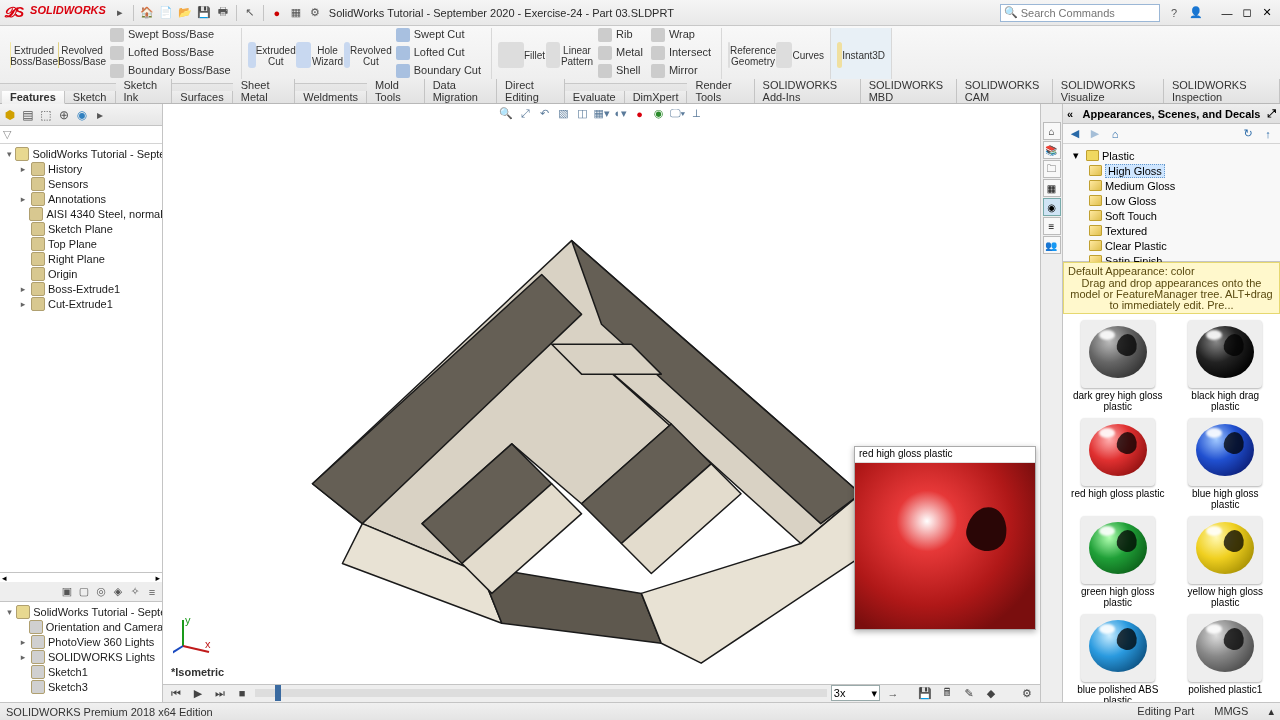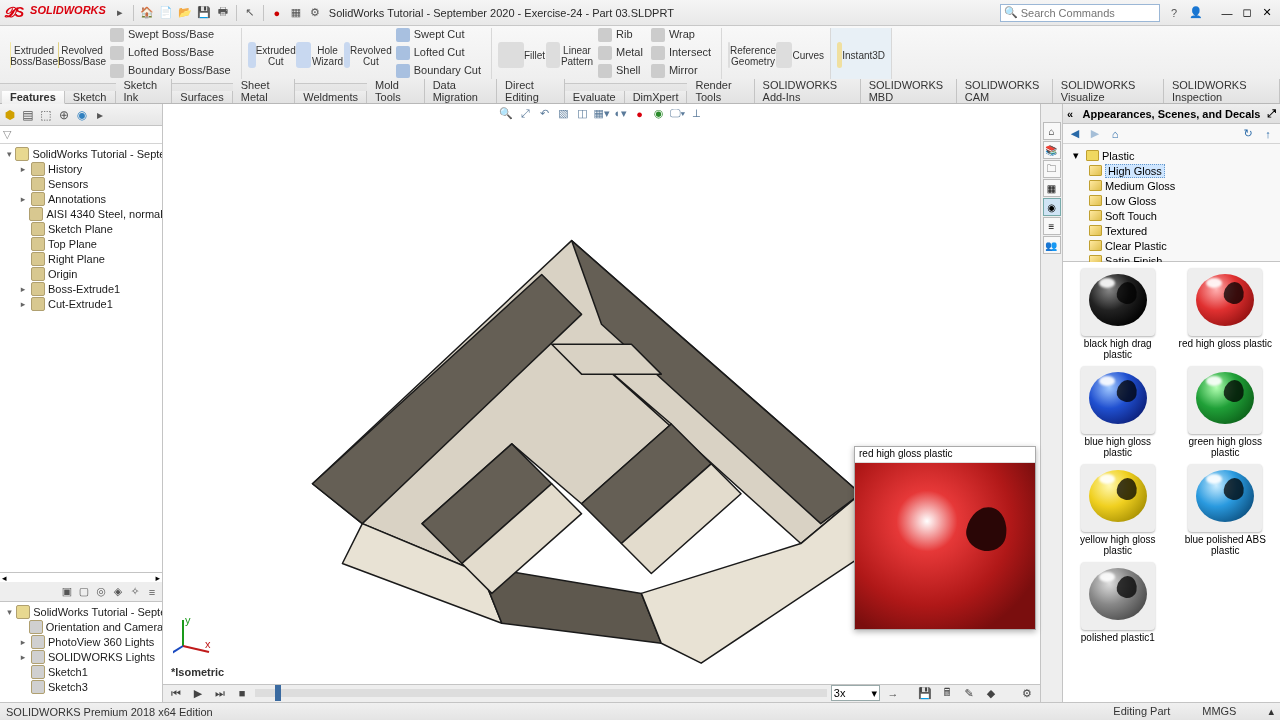--- a/index.html
+++ b/index.html
@@ -68,21 +68,21 @@
 .motion-bar { height:20px; border-top:1px solid #c4c4c4; background:#eee; display:flex; align-items:center; gap:4px; padding:0 4px;}
 .motion-bar .btn { width:18px; height:16px; display:flex; align-items:center; justify-content:center; cursor:pointer; color:#444;}
 .motion-bar .timeline { flex:1; height:8px; background:#ddd; position:relative;}
 .motion-bar .sel { height:16px; border:1px solid #9aa; background:#fff; font-size:10px; padding:0 2px; display:flex; align-items:center;}
 .motion-tabs { height:18px; border-top:1px solid #c4c4c4; display:flex; padding-left:40px; background:#f4f4f4;}
 .motion-tabs .t { padding:0 10px; border-right:1px solid #c4c4c4; font-size:11px; display:flex; align-items:center; cursor:pointer;}
 .motion-tabs .t.active { background:#fff; font-weight:bold;}
 
 
 .status { height:18px; background:linear-gradient(#f0f0f0,#e4e4e4); border-top:1px solid #c4c4c4; display:flex; align-items:center; font-size:10px; color:#333; padding:0 6px; justify-content:space-between;}
-.status .right { display:flex; gap:32px;}
+.status .right { display:flex; gap:20px;}
 
 
 .tasktabs { width:22px; background:#eee; border-left:1px solid #c4c4c4; display:flex; flex-direction:column; gap:1px; padding-top:18px; align-items:center;}
 .tasktabs .tt { width:18px; height:18px; border:1px solid #bbb; background:#f8f8f8; cursor:pointer; display:flex; align-items:center; justify-content:center; font-size:10px;}
 .tasktabs .tt.sel { background:#d0e4f5; border-color:#7aa;}
 
 
 .right-pane { width:218px; border-left:1px solid #c4c4c4; display:flex; flex-direction:column; background:#f8f8f8;}
 .rp-title { height:20px; background:linear-gradient(#eeeeee,#e0e0e0); border-bottom:1px solid #c4c4c4; display:flex; align-items:center; justify-content:center; font-weight:bold; font-size:11px; position:relative;}
 .rp-title .chev { position:absolute; left:4px; cursor:pointer;}
@@ -534,21 +534,31 @@
           <div class="mi">
             <span class="ic"></span>
             <span class="lbl">Clear Plastic</span>
           </div>
           <div class="mi">
             <span class="ic"></span>
             <span class="lbl">Satin Finish</span>
           </div>
         </div>
     </div>
+    <div class="hint-box">
+      <div class="h1">Default Appearance: color</div>
+      <div class="h2">Drag and drop appearances onto the model or FeatureManager tree.  ALT+drag to immediately edit.  Pre...</div>
+    </div>
     <div class="swatches" id="swatches">
+        <div class="swatch">
+          <div class="ball darkgrey">
+            <div class="hl"></div>
+          </div>
+          <div class="sw-lbl">dark grey high gloss plastic</div>
+        </div>
         <div class="swatch">
           <div class="ball black">
             <div class="hl"></div>
           </div>
           <div class="sw-lbl">black high drag plastic</div>
         </div>
         <div class="swatch">
           <div class="ball red">
             <div class="hl"></div>
           </div>

